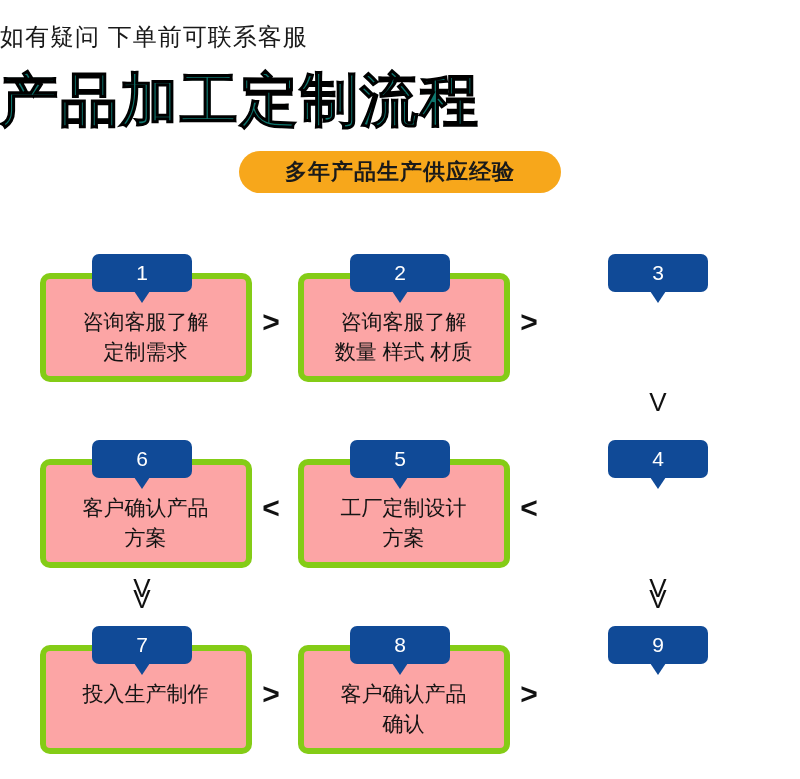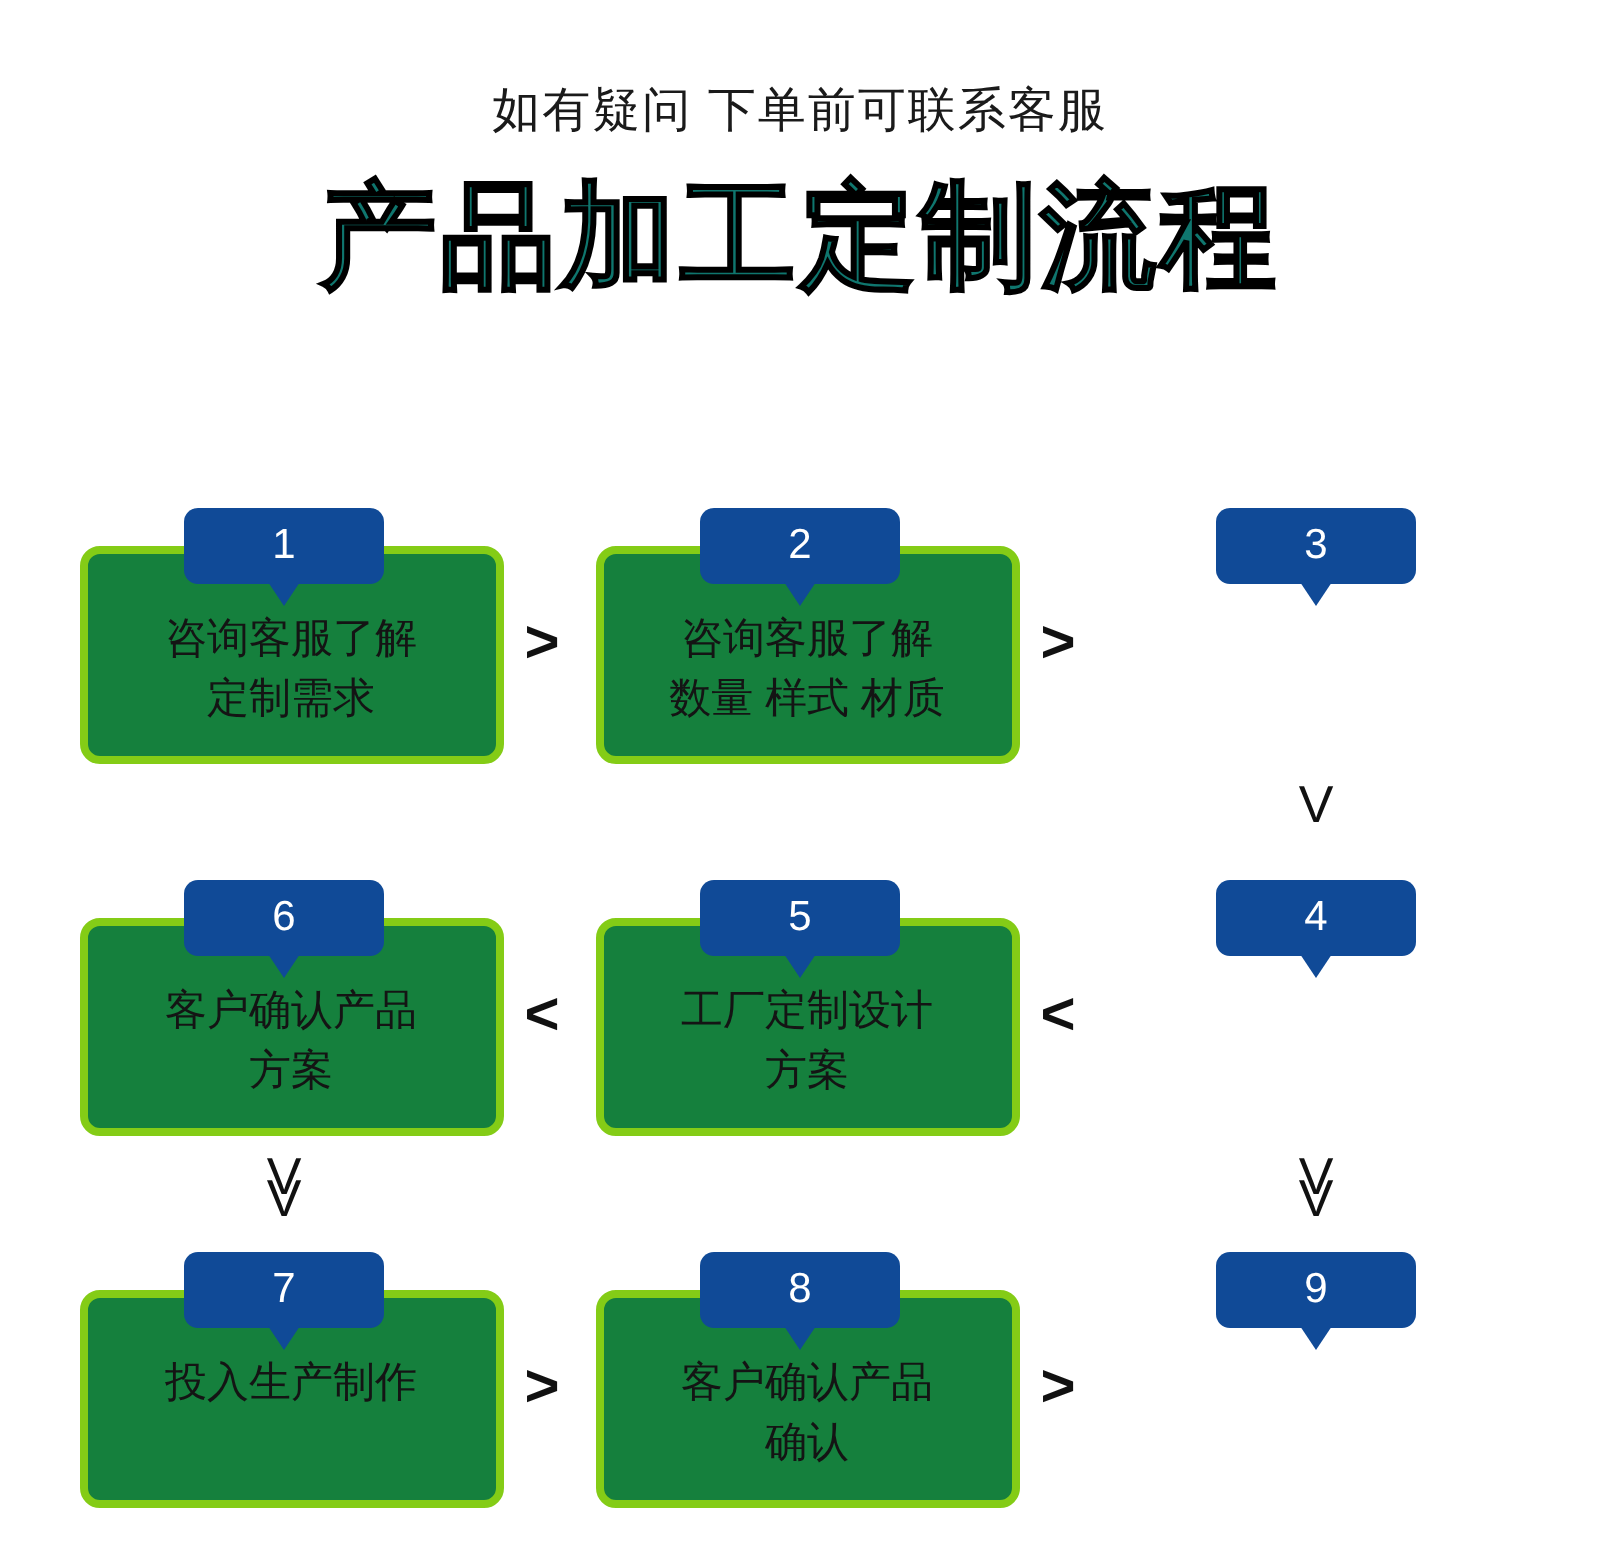--- a/index.html
+++ b/index.html
@@ -12,22 +12,21 @@
     height: 779px;
     font-family: "Liberation Sans", "DejaVu Sans", sans-serif;
     color: #111111;
     overflow: hidden;
     position: relative;
   }
 
   
   .header {
     width: 100%;
-    text-align: center;
-    padding-top: 44px;
+    padding-top: 25px;
     box-sizing: border-box;
   }
   .subtitle {
     font-size: 24px;
     font-weight: 500;
     letter-spacing: 1px;
     color: #1a1a1a;
     line-height: 1;
     margin: 0 0 22px 0;
   }
@@ -87,23 +86,23 @@
   }
 
   
   .box {
     position: absolute;
     left: 0;
     top: 30px;
     width: 212px;
     height: 109px;
     box-sizing: border-box;
-    border: 4px solid #84cc16;
+    border: 6px solid #84cc16;
     border-radius: 10px;
-    background: #15803d;
+    background: #fca5a5;
   }
   .box-text {
     position: absolute;
     left: 0;
     right: 0;
     top: 28px;
     text-align: center;
     font-size: 21px;
     font-weight: 500;
     line-height: 1.42;
@@ -181,20 +180,23 @@
     line-height: 1;
     color: #111111;
   }
 </style>
 </head>
 <body>
 
 <div class="header">
   <div class="subtitle">如有疑问 下单前可联系客服</div>
   <div class="title">产品加工定制流程</div>
+  <div class="badge-wrap">
+    <div class="badge-pill">多年产品生产供应经验</div>
+  </div>
 </div>
 
 <div class="flow">
 
   <div class="flow-row">
     <div class="cell">
       <div class="box">
         <div class="box-text">咨询客服了解
 定制需求</div>
       </div>

